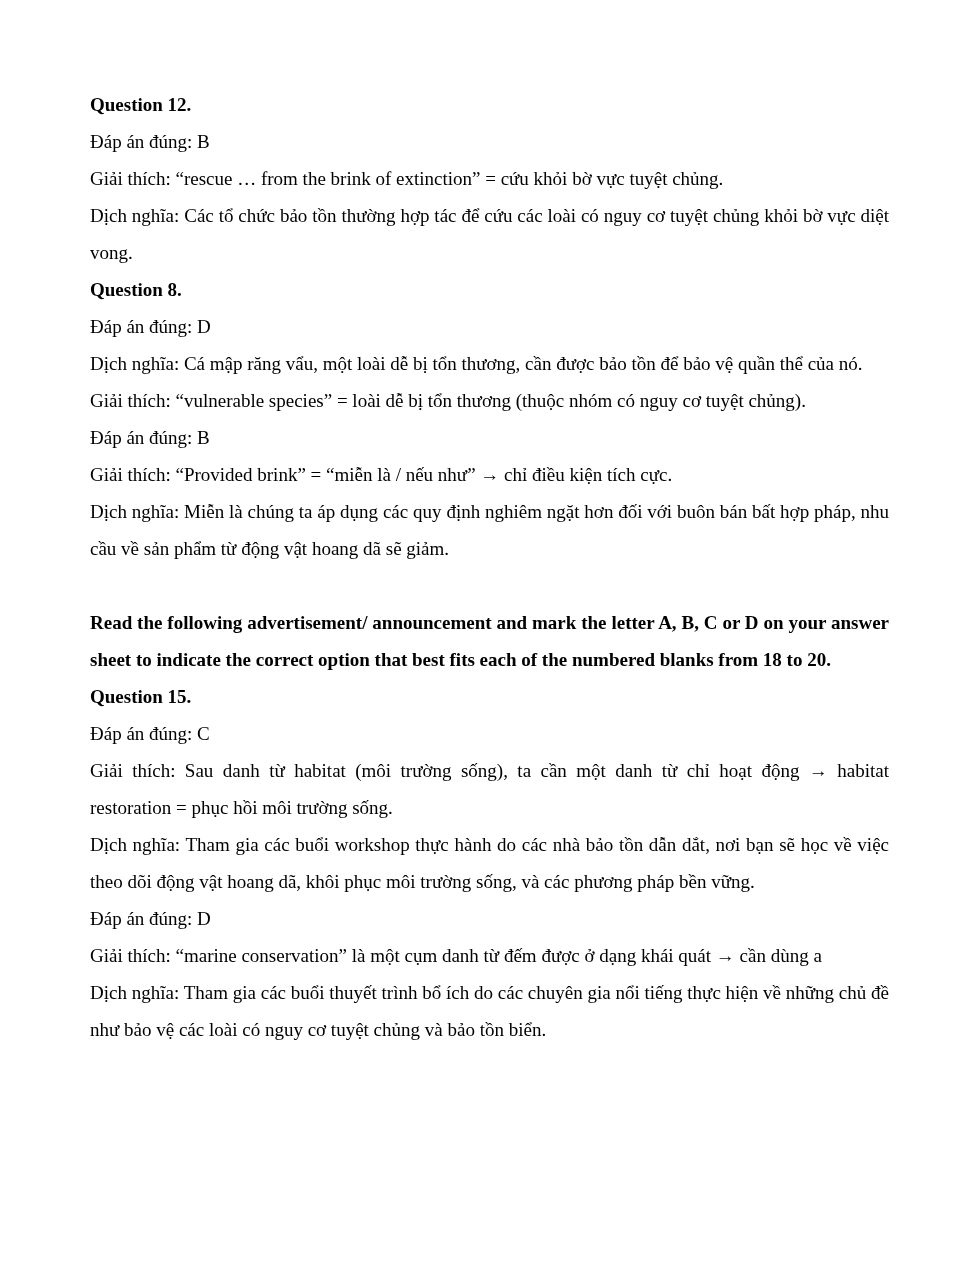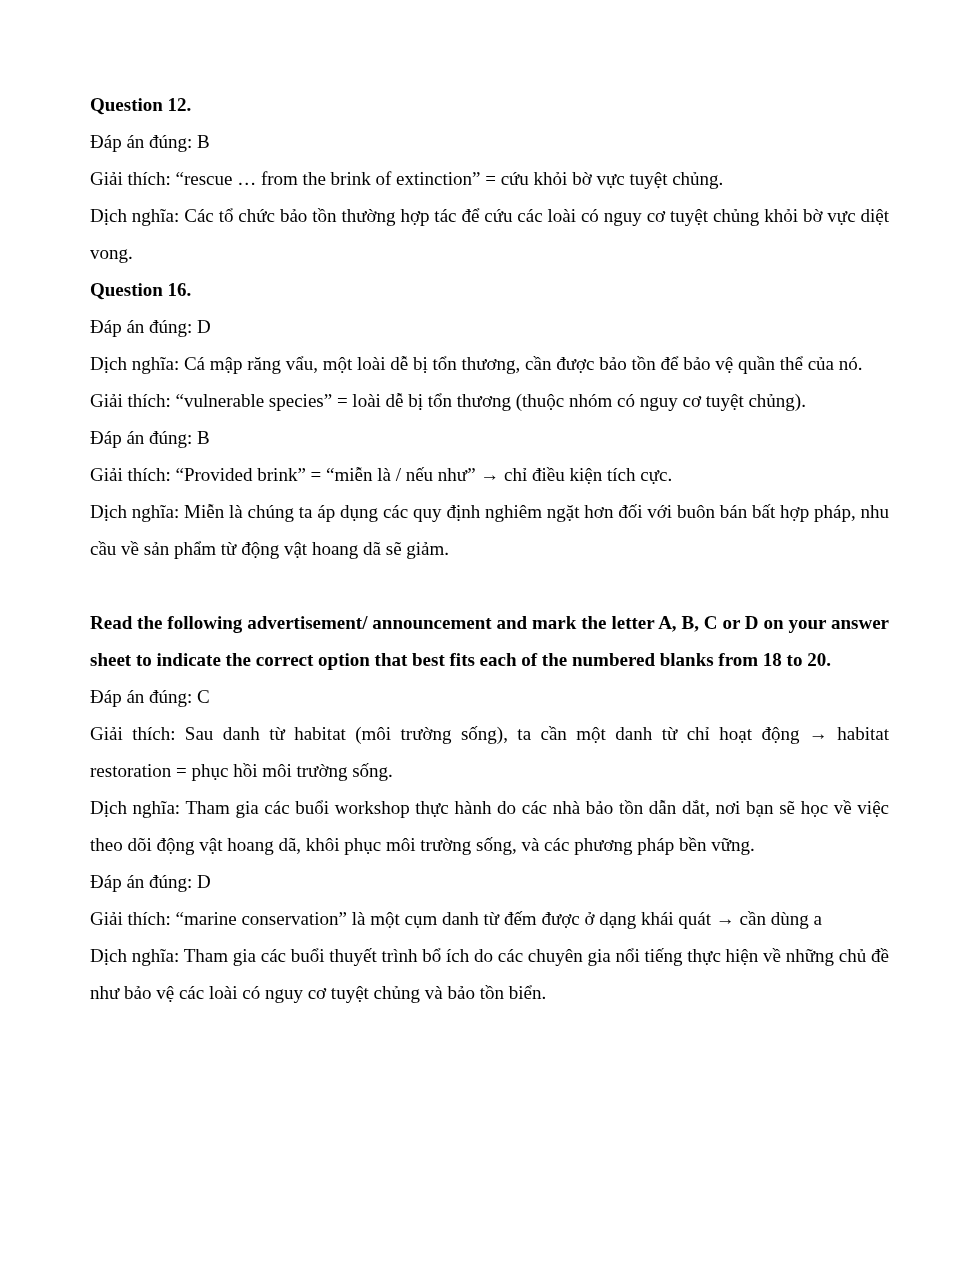--- a/index.html
+++ b/index.html
@@ -32,33 +32,34 @@
 </head>
 <body>
 
 <div class="page">
 
   <p class="para bold">Question 12.</p>
   <p class="para">Đáp án đúng: B</p>
   <p class="para">Giải thích: “rescue … from the brink of extinction” = cứu khỏi bờ vực tuyệt chủng.</p>
   <p class="para">Dịch nghĩa: Các tổ chức bảo tồn thường hợp tác để cứu các loài có nguy cơ tuyệt chủng khỏi bờ vực diệt vong.</p>
 
-  <p class="para bold">Question 16.</p>
+  <p class="para bold">Question 8.</p>
   <p class="para">Đáp án đúng: D</p>
   <p class="para">Dịch nghĩa: Cá mập răng vẩu, một loài dễ bị tổn thương, cần được bảo tồn để bảo vệ quần thể của nó.</p>
   <p class="para">Giải thích: “vulnerable species” = loài dễ bị tổn thương (thuộc nhóm có nguy cơ tuyệt chủng).</p>
 
   <p class="para">Đáp án đúng: B</p>
   <p class="para">Giải thích: “Provided brink” = “miễn là / nếu như” → chỉ điều kiện tích cực.</p>
   <p class="para">Dịch nghĩa: Miễn là chúng ta áp dụng các quy định nghiêm ngặt hơn đối với buôn bán bất hợp pháp, nhu cầu về sản phẩm từ động vật hoang dã sẽ giảm.</p>
 
   <div class="spacer"></div>
 
   <p class="para bold">Read the following advertisement/ announcement and mark the letter A, B, C or D on your answer sheet to indicate the correct option that best fits each of the numbered blanks from 18 to 20.</p>
 
+  <p class="para bold">Question 15.</p>
   <p class="para">Đáp án đúng: C</p>
   <p class="para">Giải thích: Sau danh từ habitat (môi trường sống), ta cần một danh từ chỉ hoạt động → habitat restoration = phục hồi môi trường sống.</p>
   <p class="para">Dịch nghĩa: Tham gia các buổi workshop thực hành do các nhà bảo tồn dẫn dắt, nơi bạn sẽ học về việc theo dõi động vật hoang dã, khôi phục môi trường sống, và các phương pháp bền vững.</p>
 
   <p class="para">Đáp án đúng: D</p>
   <p class="para">Giải thích: “marine conservation” là một cụm danh từ đếm được ở dạng khái quát → cần dùng a</p>
   <p class="para">Dịch nghĩa: Tham gia các buổi thuyết trình bổ ích do các chuyên gia nổi tiếng thực hiện về những chủ đề như bảo vệ các loài có nguy cơ tuyệt chủng và bảo tồn biển.</p>
 
 </div>
 

